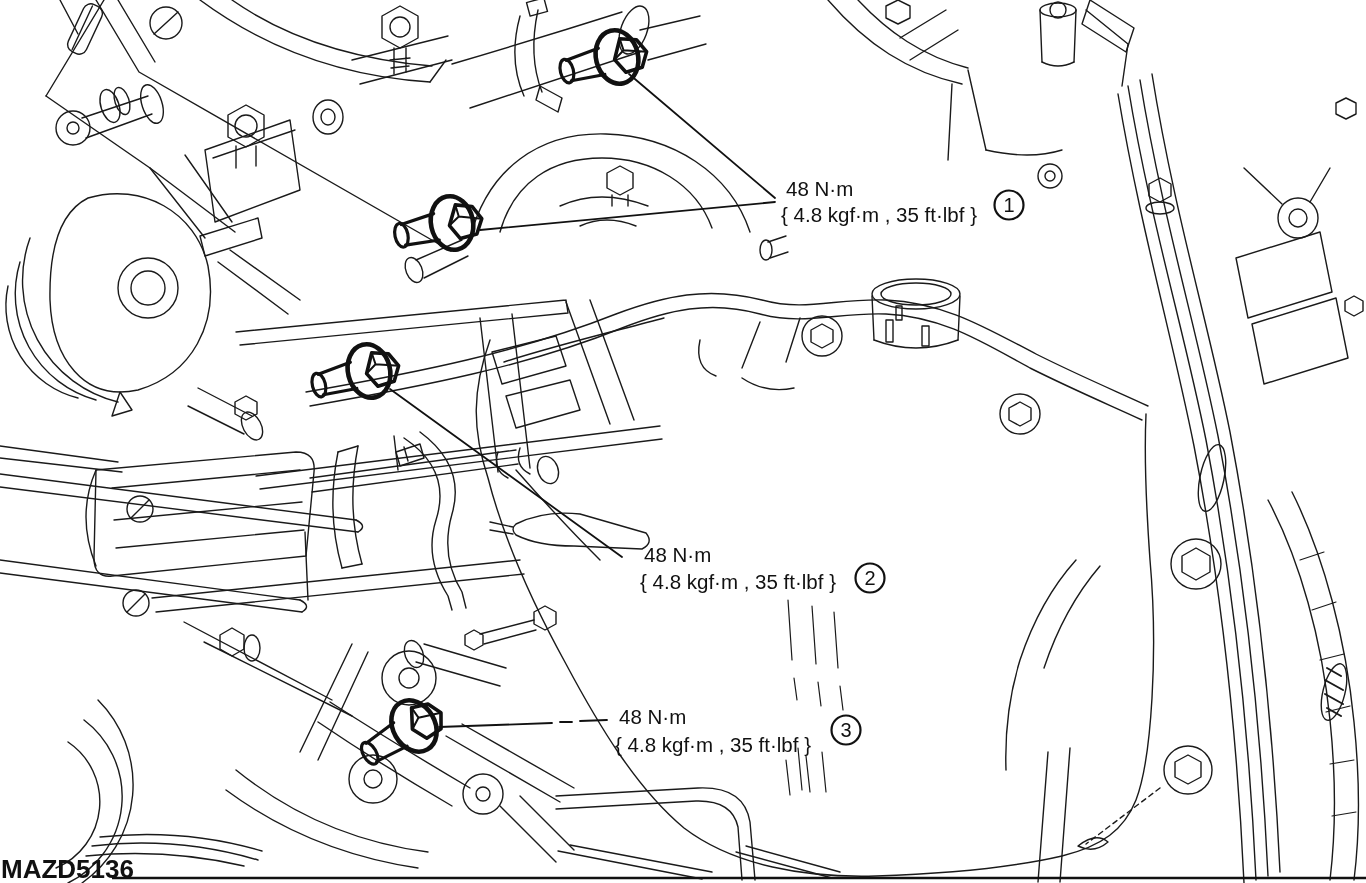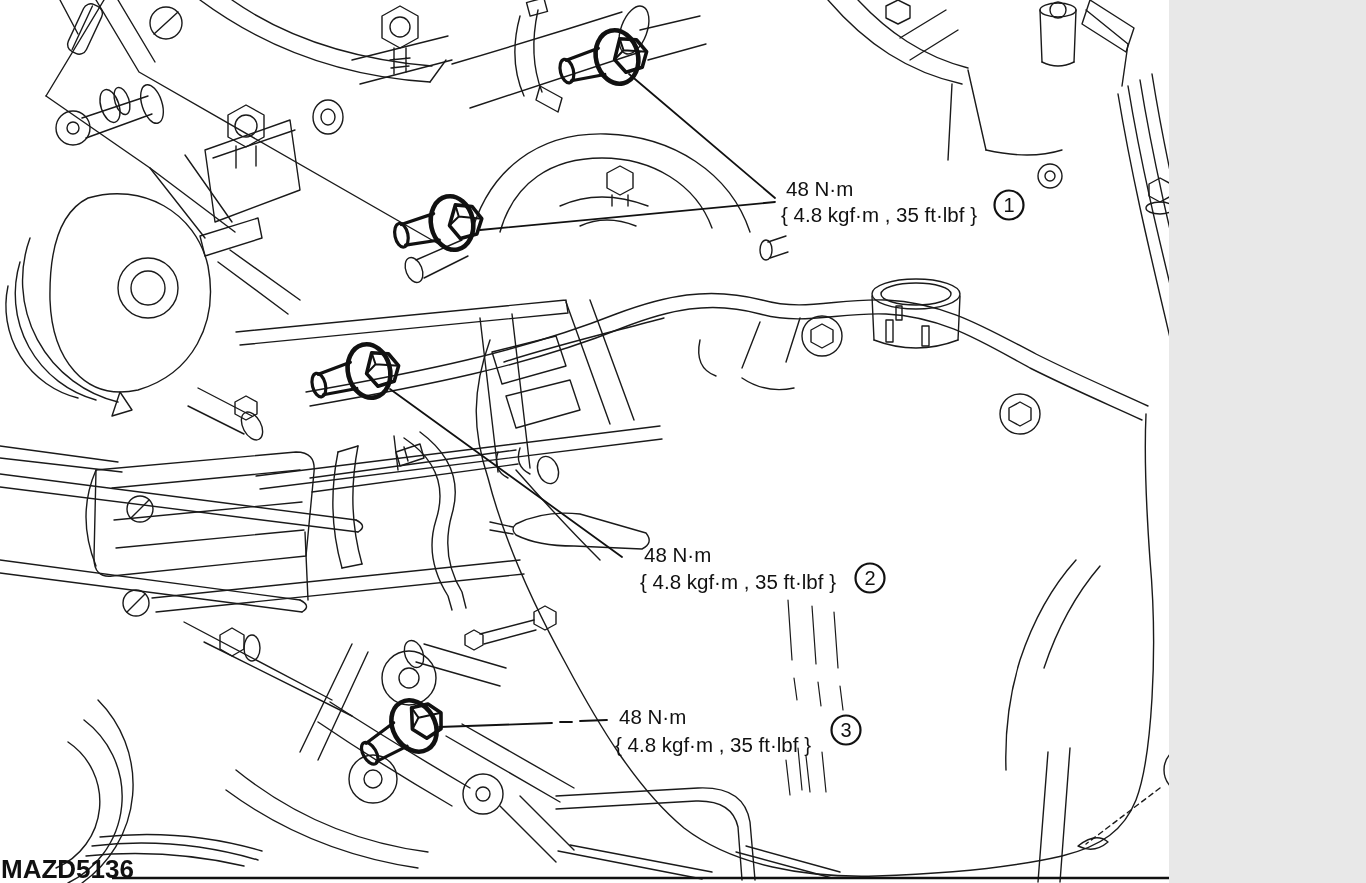--- a/index.html
+++ b/index.html
@@ -1,16 +1,16 @@
 <!DOCTYPE html>
 <html><head>
 <meta charset="utf-8">
 <style>
   html,body{margin:0;padding:0;background:#e8e8e8;}
-  .stage{position:relative;width:1169px;height:883px;background:#ffffff;overflow:hidden;}
+  .stage{position:relative;width:1366px;height:883px;background:#ffffff;overflow:hidden;}
   svg{display:block;}
   .art path,.art line,.art circle,.art ellipse,.art rect,.art polygon{
     fill:none;stroke:#1a1a1a;stroke-width:1.4;stroke-linecap:round;stroke-linejoin:round;}
   .s12{stroke-width:1.2 !important}
   .s2{stroke-width:2 !important}
   .bolt-part{fill:none;stroke:#111;stroke-linecap:round;stroke-linejoin:round;}
   .b2{stroke-width:2}
   .b3{stroke-width:3.2}
   .b35{stroke-width:3.6}
   .b45{stroke-width:4.6}

